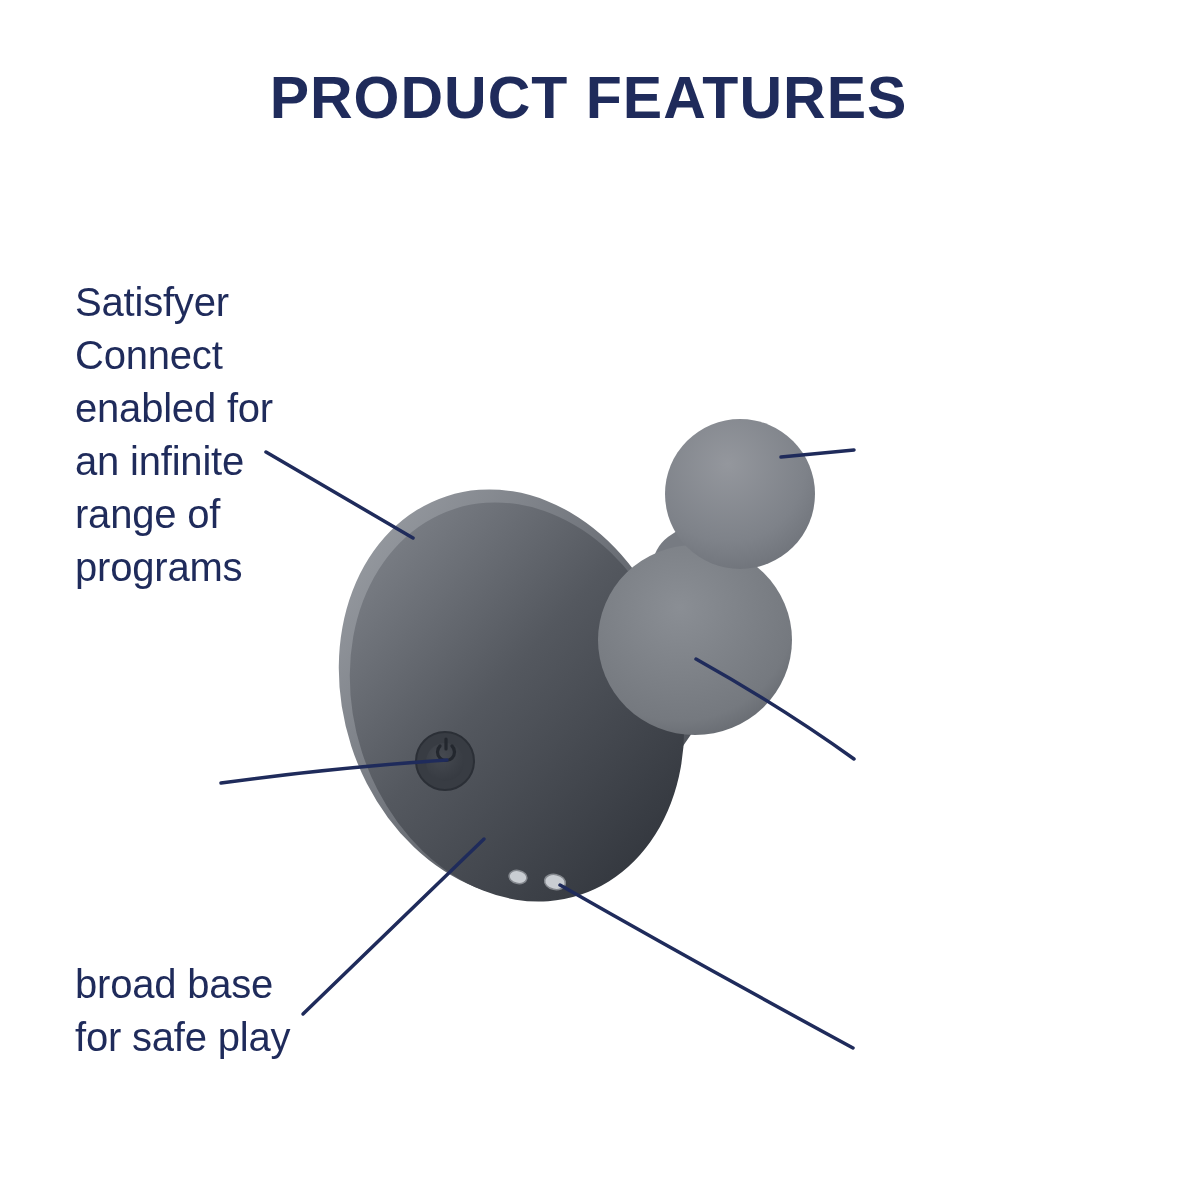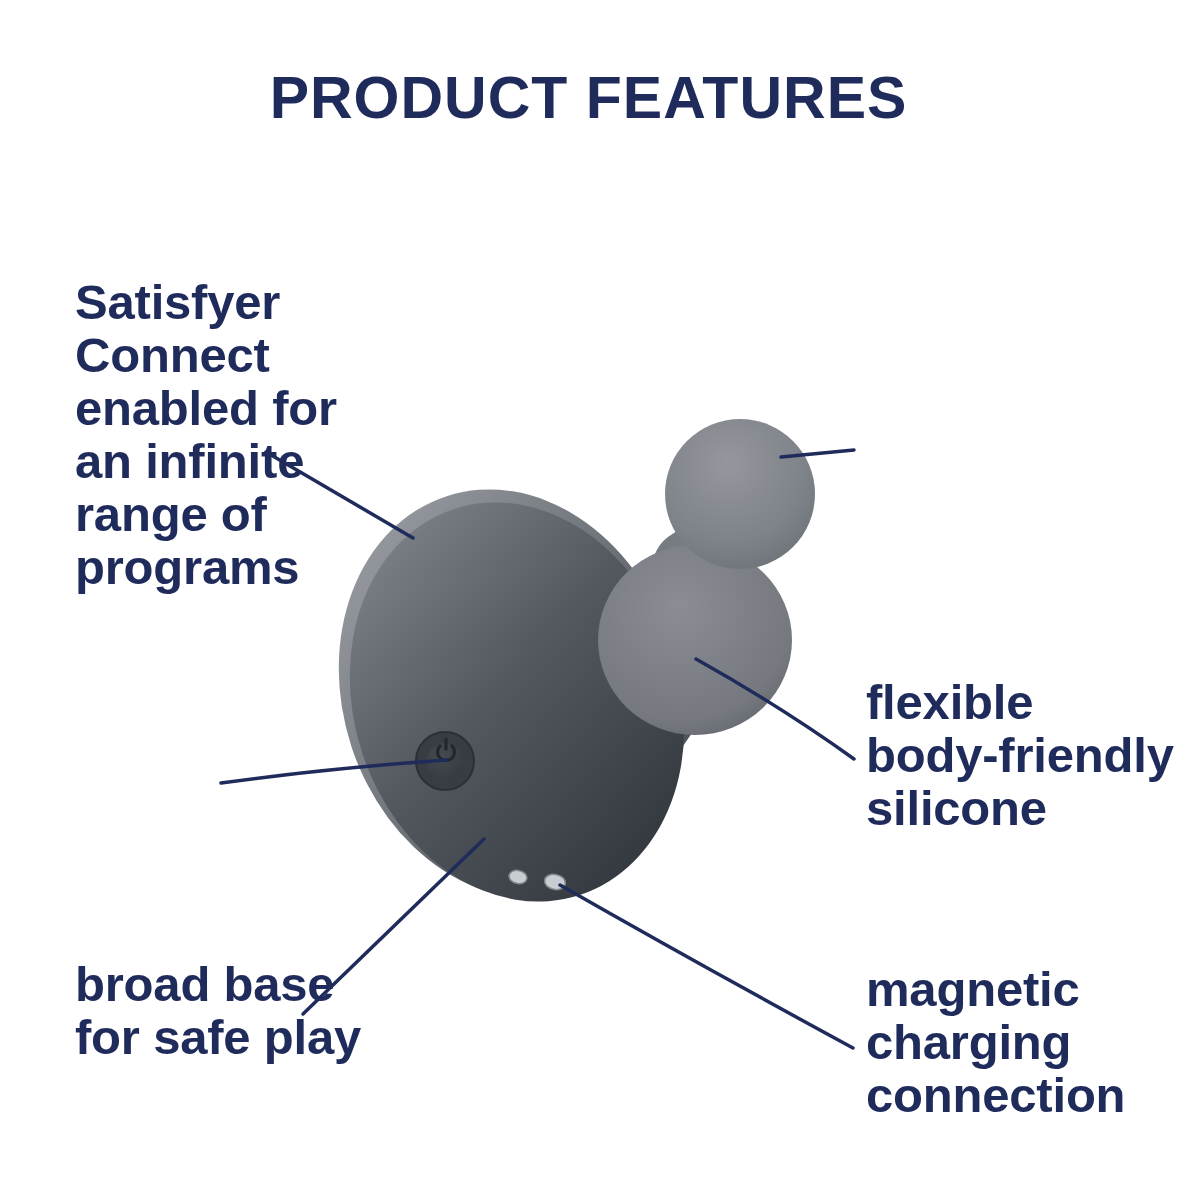--- a/index.html
+++ b/index.html
@@ -14,21 +14,21 @@
     font-family:"Liberation Sans", sans-serif;
     color:var(--navy);
   }
   .title{
     position:absolute; left:0; top:64px; width:1177px;
     text-align:center; font-size:59px; font-weight:700;
     letter-spacing:1px; color:var(--navy); margin:0;
   }
   .label{
     position:absolute; white-space:pre-line;
-    font-size:49px; line-height:53px; font-weight:700;
+    font-size:40px; line-height:53px; font-weight:400;
     color:var(--navy); letter-spacing:-0.2px;
   }
   .label.connect{left:75px; top:276px;}
   .label.control{left:75px; top:726px;}
   .label.broad{left:75px; top:958px;}
   .label.stimulating{left:866px; top:341px;}
   .label.flexible{left:866px; top:676px;}
   .label.magnetic{left:866px; top:963px;}
   svg.art{position:absolute; inset:0;}
 </style>
@@ -111,22 +111,16 @@
       <path d="M 560 885 Q 700 965 853 1048"></path>
     </g>
   </svg>
 
   <div class="label connect">Satisfyer
 Connect
 enabled for
 an infinite
 range of
 programs</div>
-  <div class="label flexible">flexible
-body-friendly
-silicone</div>
   <div class="label broad">broad base
 for safe play</div>
-  <div class="label magnetic">magnetic
-charging
-connection</div>
 
 </div>
 
 </body></html>

